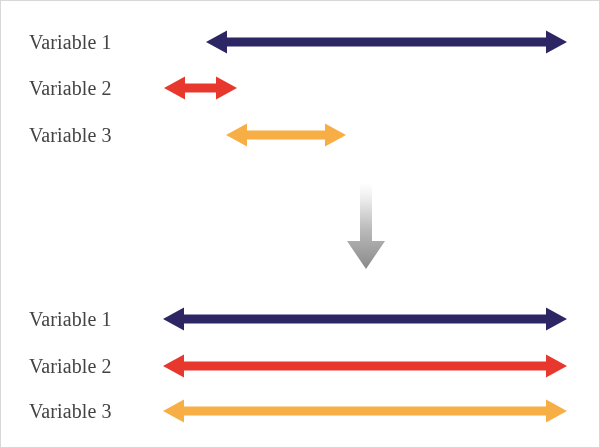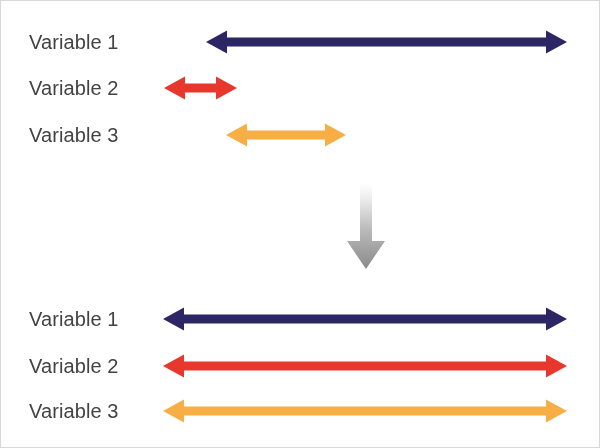--- a/index.html
+++ b/index.html
@@ -27,20 +27,21 @@
   }
   #top-section  { top: 0px;   height: 170px; }
   #mid-section  { top: 170px; height: 110px; }
   #bot-section  { top: 280px; height: 168px; }
 
   .var-row {
     position: absolute;
     left: 0;
     width: 600px;
     height: 46px;
+    font-family: Liberation Serif, serif;
   }
   .var-label {
     position: absolute;
     left: 28px;
     top: 0;
     height: 46px;
     line-height: 46px;
     font-size: 20px;
     color: #434343;
     letter-spacing: 0.1px;

